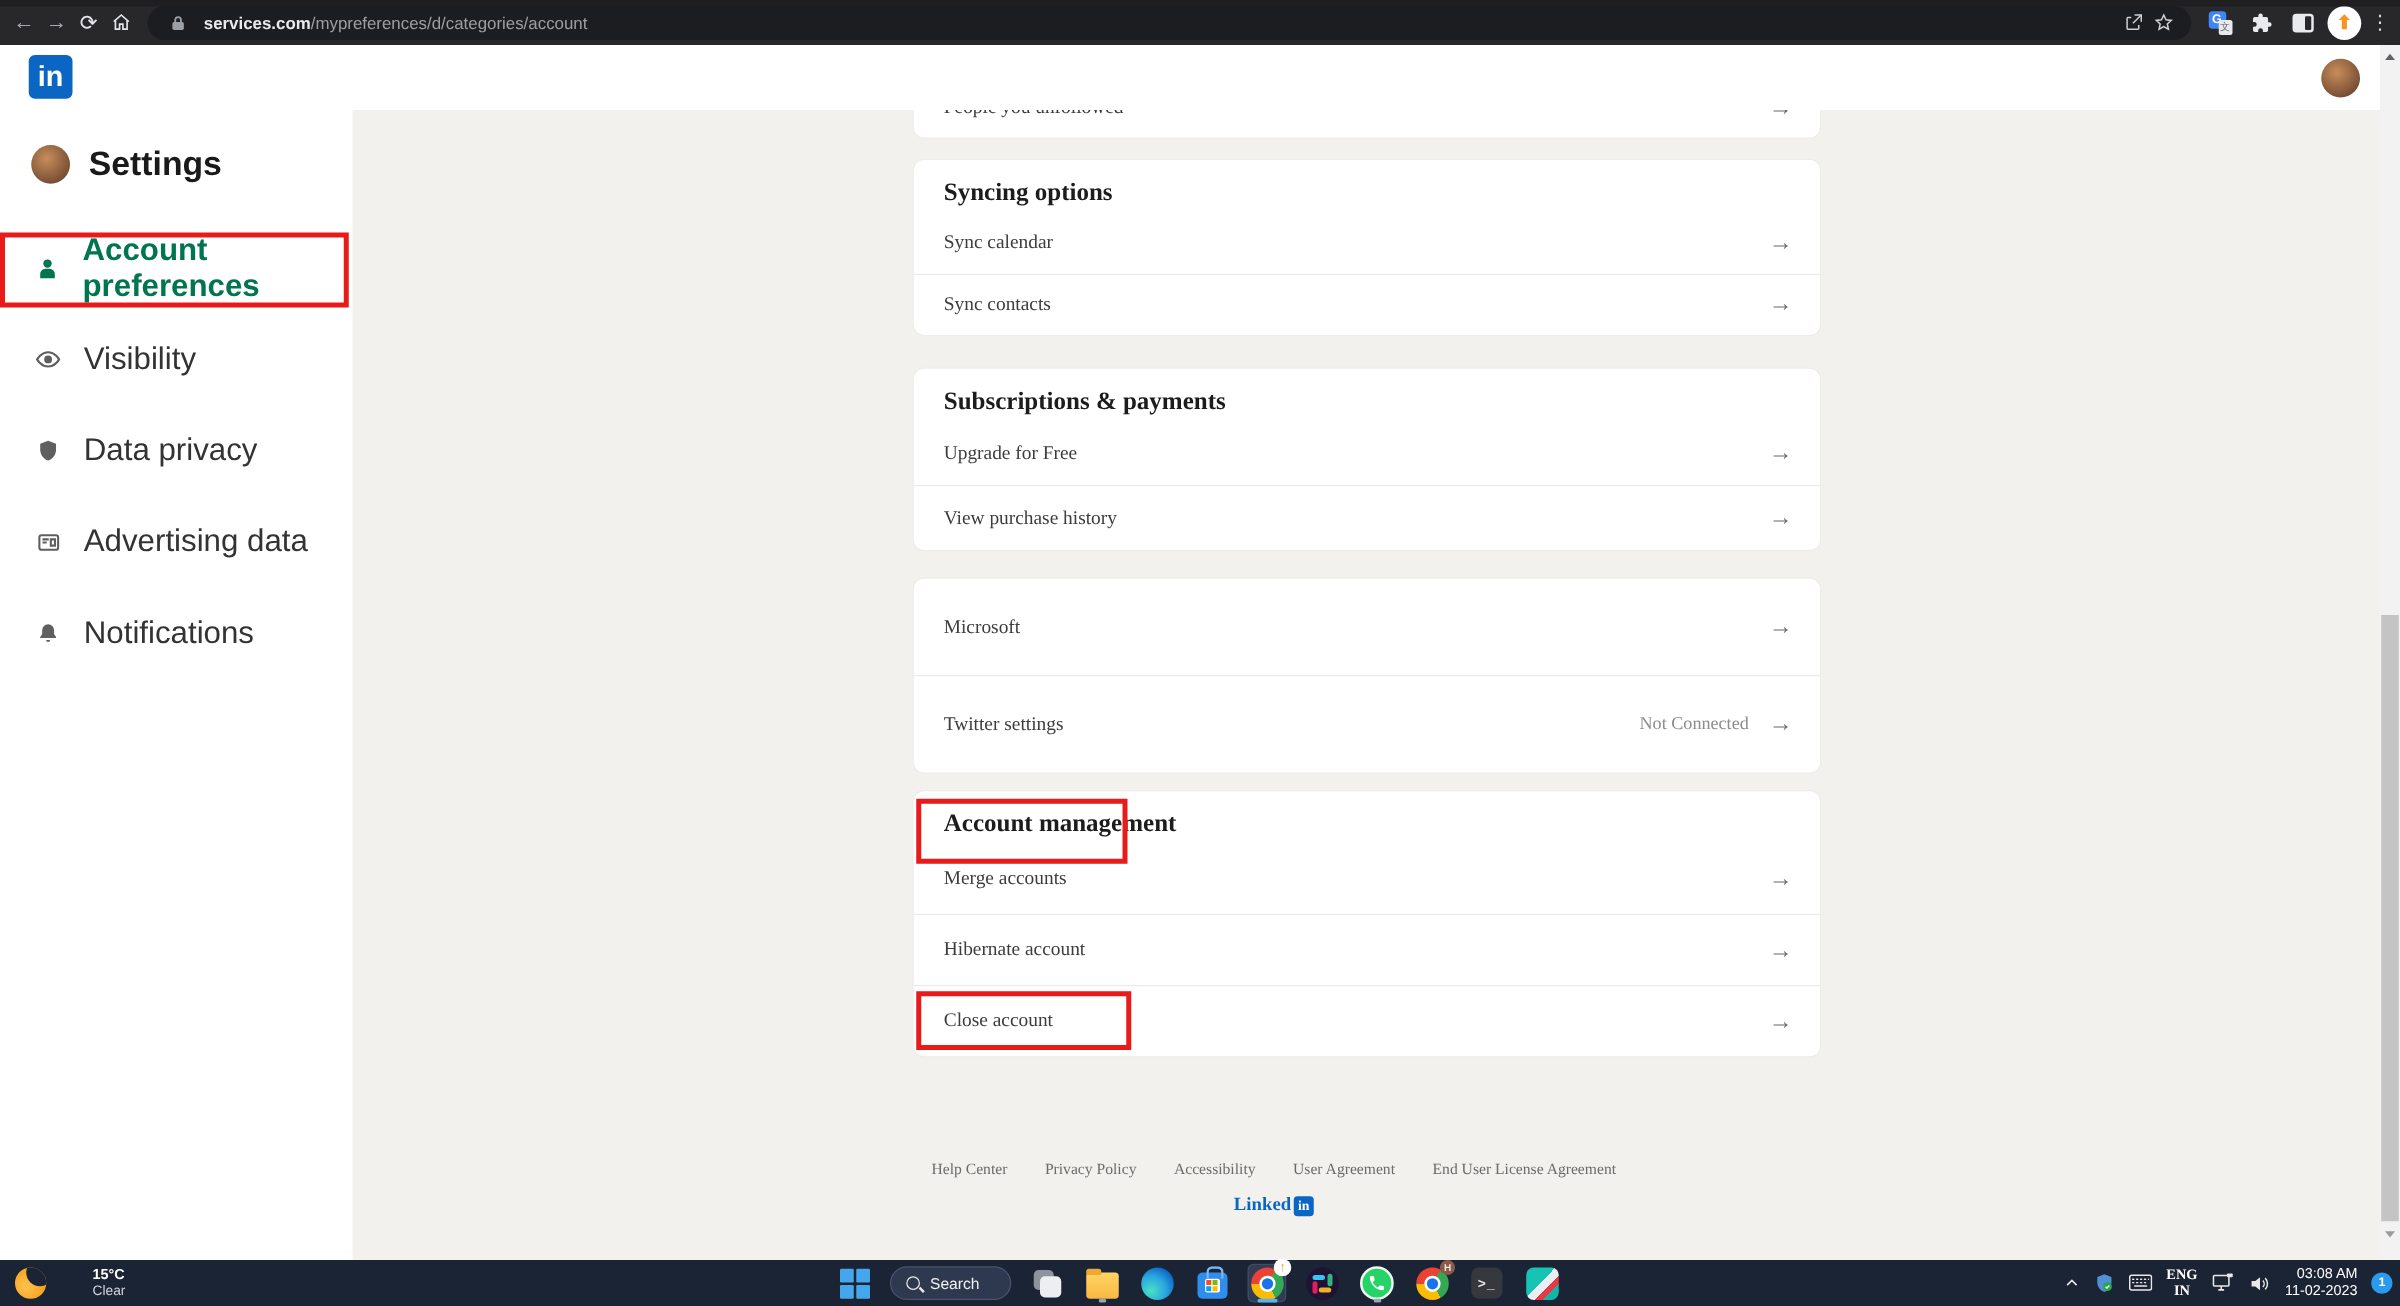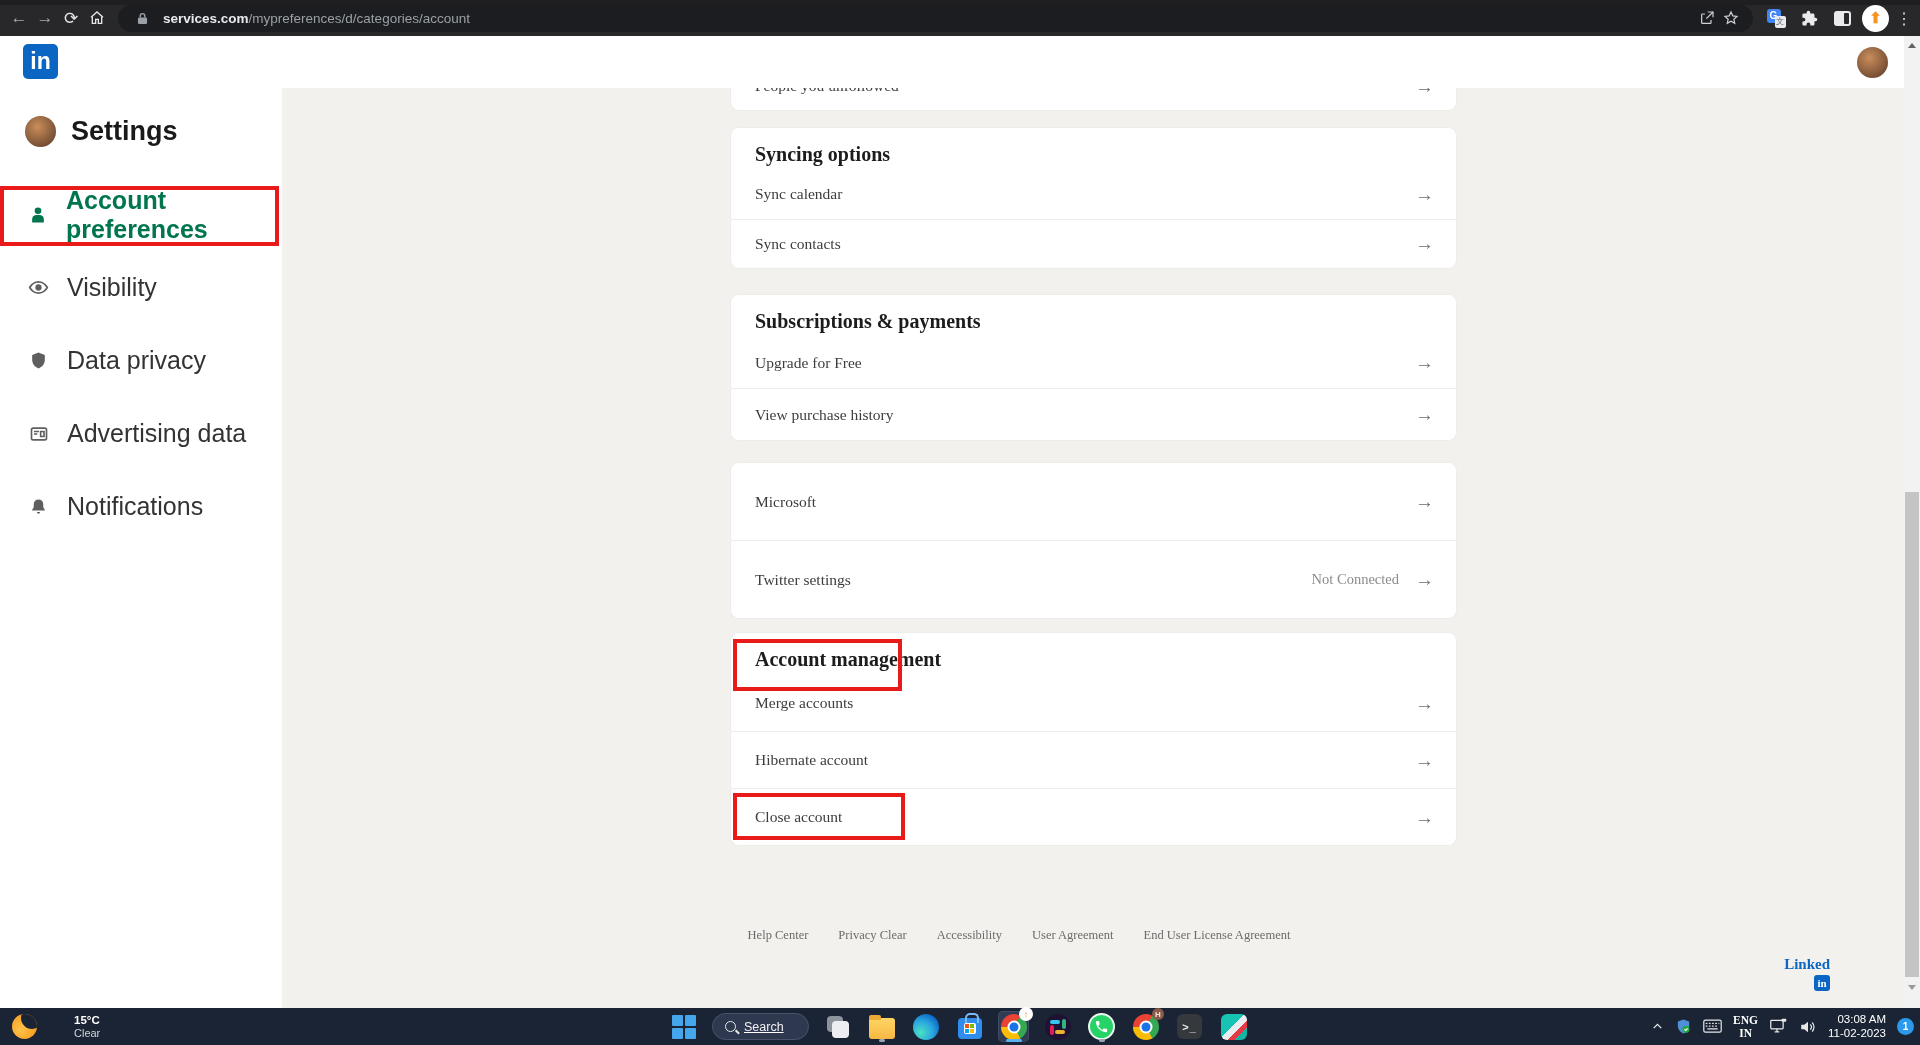--- a/index.html
+++ b/index.html
@@ -52,21 +52,21 @@
   .row-status { color:#8c8c8c; font-size:14.5px; margin-right:16px; }
   .row-arrow { color:#6b6b6b; font-size:19px; line-height:1; }
   .partial-card { top:-26px; height:48px; justify-content:center; }
   .card-sync { top:40px;  height:140px; }
   .card-subs { top:207px; height:145px; }
   .card-partners { top:375px; height:155px; }
   .card-account { top:545px; height:212px; }
 
   .footer-links { position:absolute; top:840px; left:0; width:100%; display:flex; justify-content:center; gap:30px; transform:translateX(-74px); }
   .footer-links a { font-size:12.5px; color:#6b6b6b; text-decoration:none; cursor:pointer; }
-  .footer-logo { position:absolute; top:868px; left:0; width:100%; display:flex; justify-content:center; align-items:flex-end; gap:2px; transform:translateX(-74px); cursor:pointer;flex-direction:column; }
+  .footer-logo { position:absolute; top:868px; left:0; width:100%; display:flex; justify-content:center; align-items:center; gap:2px; transform:translateX(-74px); cursor:pointer; }
   .footer-logo .word { color:#0a66c2; font-weight:700; font-size:15px; }
   .footer-logo .badge { width:16px; height:16px; background:#0a66c2; border-radius:3px; color:#fff; font-size:11px; font-weight:700; display:flex; align-items:center; justify-content:center; }
 
   
   .red-box { position:absolute; border:4px solid #e81a1a; background:transparent; z-index:30; pointer-events:none; }
   .rb-sidebar { left:0; top:186px; width:279px; height:60px; }
   .rb-title   { left:733px; top:639px; width:169px; height:52px; }
   .rb-close   { left:733px; top:793px; width:172px; height:47px; }
 
   
@@ -86,21 +86,21 @@
   .weather-txt { display:flex; flex-direction:column; line-height:12.5px;margin-left:28px; }
   .weather-temp { font-size:11.5px; font-weight:700; color:#fff; }
   .weather-cond { font-size:11px; color:#cfd4dc; }
   .tb-center { position:absolute; left:668px; top:0; height:37px; display:flex; align-items:center; gap:13px; }
   .tb-app { position:relative; width:31px; height:31px; border-radius:5px; display:flex; align-items:center; justify-content:center; cursor:pointer; }
   .tb-app .run-dot { position:absolute; bottom:0px; left:50%; transform:translateX(-50%); width:6px; height:3px; border-radius:2px; background:#9aa4b5; }
   .tb-app.active { background:#313c52; box-shadow:inset 0 0 0 1px #404c66; }
   .tb-app.active .run-dot { width:16px; background:#5ab3f0; }
   .start-grid { display:grid; grid-template-columns:11px 11px; grid-template-rows:11px 11px; gap:2px; }
   .start-grid div { background:#46a6ec; border-radius:1px; }
-  .tb-search { height:27px; width:97px; background:#2e3950; border:1px solid #49536d; border-radius:14px; display:flex; align-items:center; padding:0 12px; gap:8px; cursor:pointer;text-decoration:underline; }
+  .tb-search { height:27px; width:97px; background:#2e3950; border:1px solid #49536d; border-radius:14px; display:flex; align-items:center; padding:0 12px; gap:8px; cursor:pointer; }
   .search-glyph { width:11px; height:11px; border:1.6px solid #e8e8e8; border-radius:50%; position:relative; flex:0 0 auto; }
   .search-glyph::after { content:""; position:absolute; left:9px; top:9px; width:5px; height:1.6px; background:#e8e8e8; transform:rotate(45deg); }
   .tb-search span { font-size:12.5px; color:#f0f0f0; }
   .taskview { position:relative; width:24px; height:24px; }
   .taskview .back { position:absolute; left:1px; top:1px; width:16px; height:16px; background:#8d949e; border-radius:4px; }
   .taskview .front { position:absolute; right:1px; bottom:1px; width:17px; height:17px; background:#eceef1; border-radius:4px; }
   .folder { position:relative; width:26px; height:21px; background:linear-gradient(#ffd564,#f7b843); border-radius:3px; margin-top:3px; }
   .folder::before { content:""; position:absolute; left:0; top:-3px; width:12px; height:5px; background:#eda835; border-radius:2px 2px 0 0; }
   .edge-ball { width:26px; height:26px; border-radius:50%; background:radial-gradient(circle at 30% 72%, #49e0c2, #2aa7e0 45%, #0b63c4 80%); }
   .store-bag { position:relative; width:24px; height:21px; background:#2f8ded; border-radius:4px; margin-top:4px; display:flex; align-items:center; justify-content:center; }
@@ -309,21 +309,21 @@
       </div>
       <div class="crow">
         <span>Close account</span>
           <span class="grow"></span>
         <span class="row-arrow">→</span>
       </div>
     </div>
 
     <div class="footer-links">
       <a>Help Center</a>
-      <a>Privacy Clear</a>
+      <a>Privacy Policy</a>
       <a>Accessibility</a>
       <a>User Agreement</a>
       <a>End User License Agreement</a>
     </div>
     <div class="footer-logo">
       <span class="word">Linked</span>
       <span class="badge">in</span>
     </div>
   </div>
 

